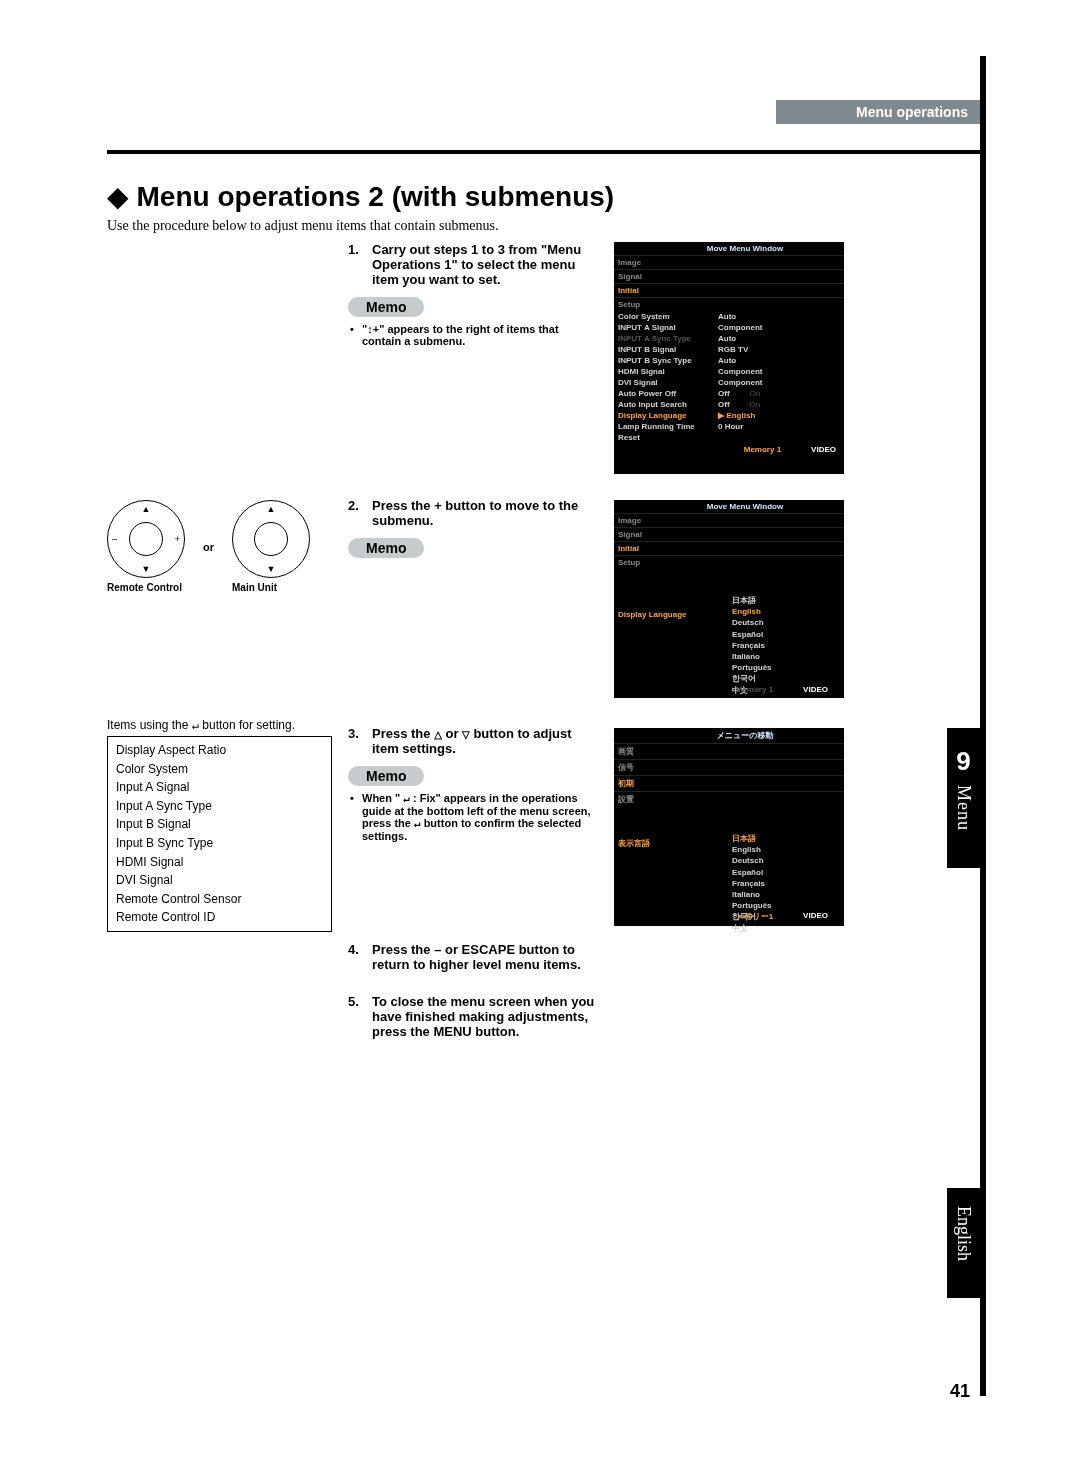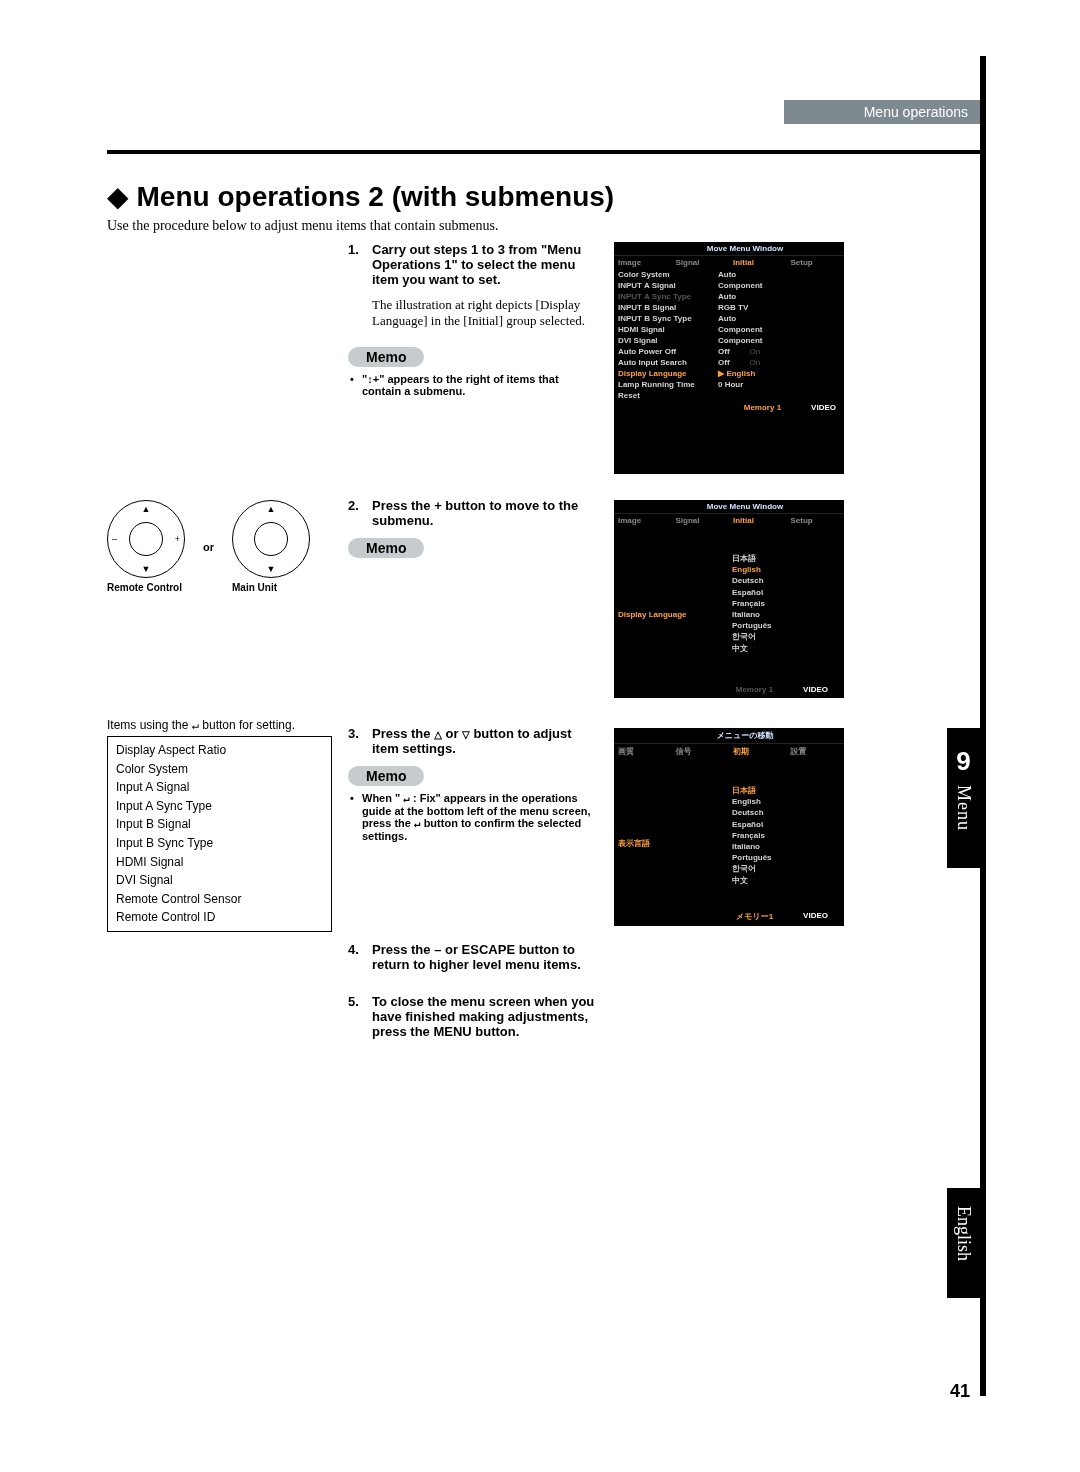--- a/index.html
+++ b/index.html
@@ -1,39 +1,39 @@
 <!DOCTYPE html>
 <html><head>
 <meta charset="utf-8">
 <style>
 * { margin: 0; padding: 0; box-sizing: border-box; }
 body { width: 1080px; height: 1472px; background: #fff; font-family: Arial, Helvetica, sans-serif; color: #000; position: relative; }
 .page { position: relative; width: 100%; height: 100%; padding: 56px 0 0 0; }
 .right-rule { position: absolute; top: 56px; right: 94px; width: 6px; height: 1340px; background: #000; }
-.header-tab { position: absolute; top: 100px; right: 100px; background: #7e8a8f; color: #fff; font-size: 14px; font-weight: normal; padding: 4px 12px 4px 80px; }
+.header-tab { position: absolute; top: 100px; right: 100px; background: #7e8a8f; color: #fff; font-size: 14px; font-weight: bold; padding: 4px 12px 4px 80px; }
 .top-rule { position: absolute; top: 150px; left: 107px; right: 100px; height: 4px; background: #000; }
 .title-row { position: absolute; top: 180px; left: 107px; display: flex; align-items: center; gap: 8px; }
 .title-row .diamond { font-size: 28px; }
 .title-row h1 { font-size: 28px; font-weight: bold; }
 .intro { position: absolute; top: 218px; left: 107px; font-size: 14px; font-family: Georgia, serif; }
 .col-mid { position: absolute; top: 242px; left: 348px; width: 248px; }
 .step { font-size: 13px; font-weight: bold; margin-bottom: 6px; display: flex; gap: 8px; }
 .step .num { flex: 0 0 16px; }
 .step .txt { flex: 1; }
 .serif { font-family: Georgia, serif; font-size: 13px; font-weight: normal; margin: 10px 0 14px 24px; }
 .memo-badge { display: inline-block; background: #c6ccce; border-radius: 10px; font-size: 14px; font-weight: bold; padding: 2px 18px; margin: 4px 0 6px 0; }
 .memo-text { font-size: 11px; font-weight: bold; margin-left: 14px; position: relative; }
 .memo-text::before { content: "•"; position: absolute; left: -12px; top: 0; }
 .enter-icon { display: inline-block; font-family: monospace; }
 .screenshot { position: absolute; background: #000; color: #fff; font-size: 8px; width: 230px; }
 .screenshot.s1 { top: 242px; left: 614px; height: 232px; }
 .screenshot.s2 { top: 500px; left: 614px; height: 198px; }
 .screenshot.s3 { top: 728px; left: 614px; height: 198px; }
 .ss-title { background: #000; color: #cfe5ff; text-align: center; font-weight: bold; padding: 2px 0; font-size: 8px; margin-left: 32px; }
-.ss-tabs { display: flex; }
+.ss-tabs { display: flex; flex-direction: column; }
 .ss-tab { flex: 1; padding: 2px 4px; font-weight: bold; border-top: 1px solid #222; }
 .ss-tab.active { color: #ffa040; }
 .ss-tab.dim { color: #888; }
 .ss-row { display: flex; padding: 1px 4px; }
 .ss-row .k { width: 100px; color: #d0d2d4; font-weight: bold; }
 .ss-row .k.orange { color: #ffa040; }
 .ss-row .k.dim { color: #555; }
 .ss-row .v { color: #d0d2d4; font-weight: bold; }
 .ss-row .v.orange { color: #ffa040; }
 .ss-row .opt { color: #555; margin-left: 20px; }
@@ -82,21 +82,20 @@
     <span class="diamond">◆</span>
     <h1>Menu operations 2 (with submenus)</h1>
   </div>
   <p class="intro">Use the procedure below to adjust menu items that contain submenus.</p>
 
   <div class="col-mid">
     <div class="step">
       <span class="num">1.</span>
       <span class="txt">Carry out steps 1 to 3 from "Menu Operations 1" to select the menu item you want to set.</span>
     </div>
-    <p class="serif">The illustration at right depicts [Display Language] in the [Initial] group selected.</p>
     <span class="memo-badge">Memo</span>
     <p class="memo-text">"↕+" appears to the right of items that contain a submenu.</p>
   </div>
 
   <div class="section-2">
     <div class="step">
       <span class="num">2.</span>
       <span class="txt">Press the + button to move to the submenu.</span>
     </div>
     <span class="memo-badge">Memo</span>

